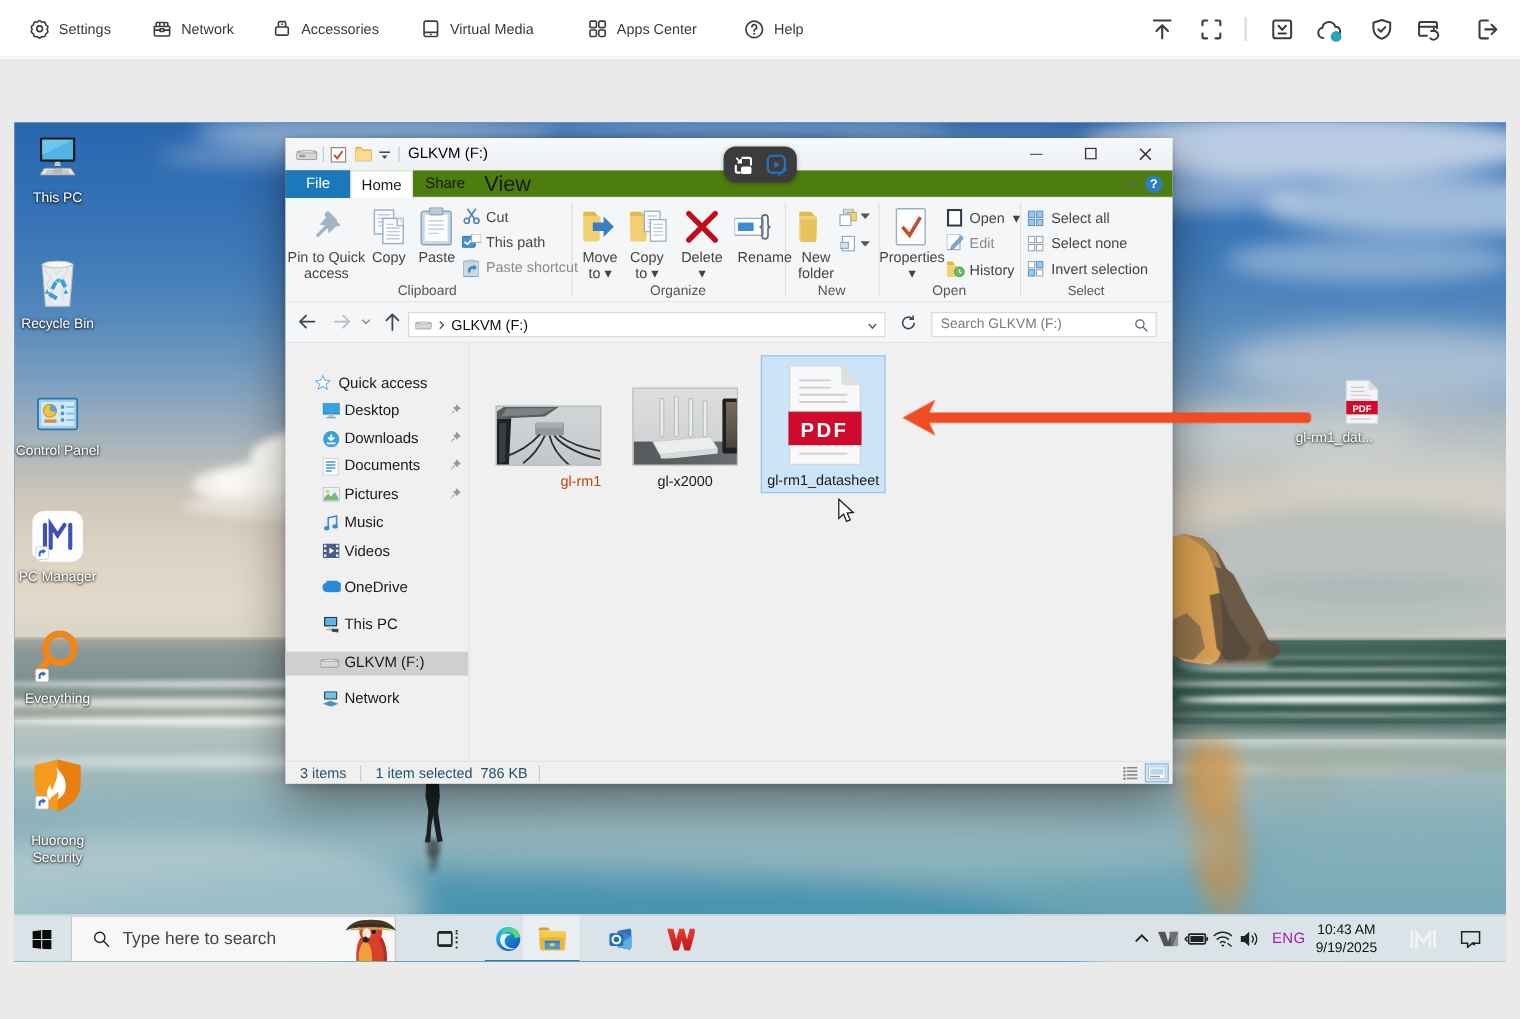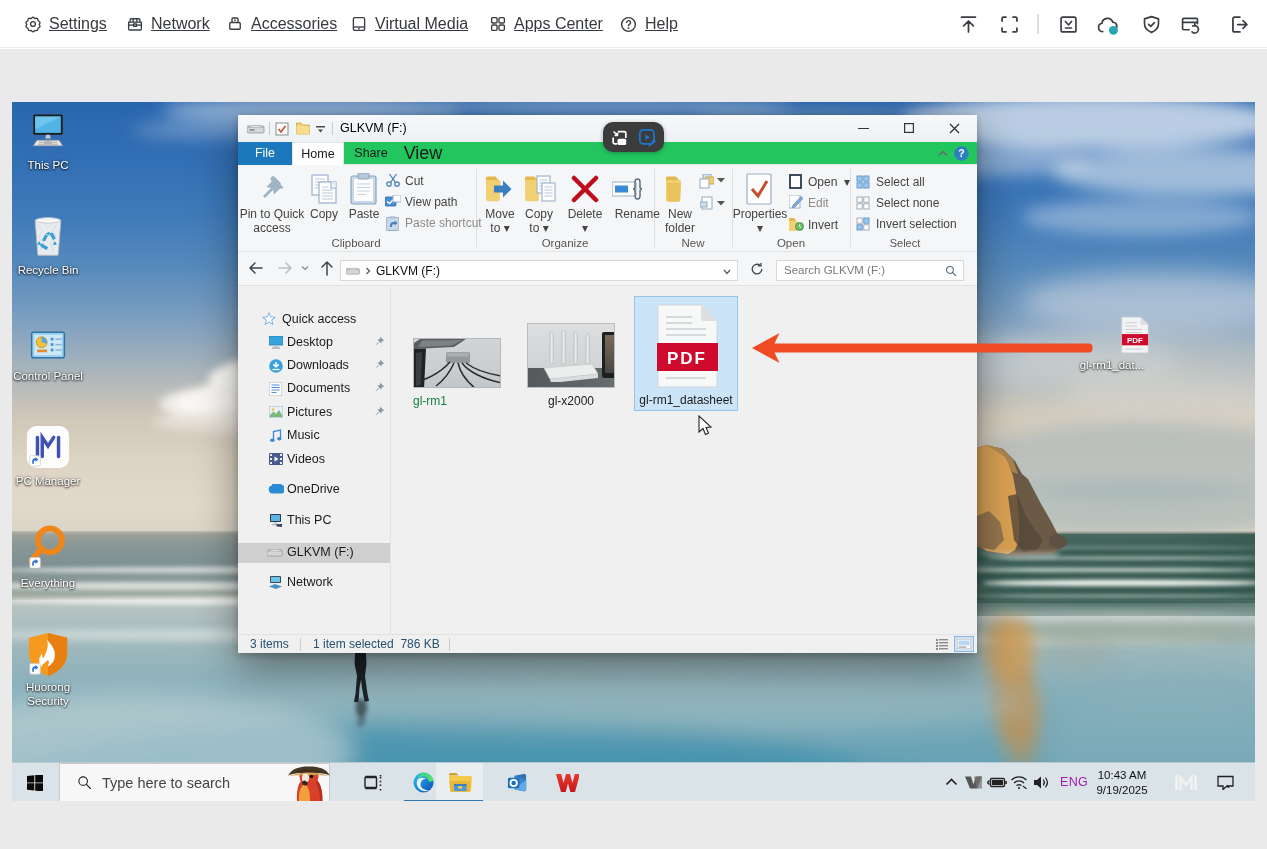--- a/index.html
+++ b/index.html
@@ -1,21 +1,21 @@
 <!DOCTYPE html>
 <html><head>
 <meta charset="utf-8">
 <style>
   * { margin:0; padding:0; box-sizing:border-box; }
   html,body { width:1267px; height:849px; overflow:hidden; font-family:"Liberation Sans", sans-serif; background:#fff; }
   .abs { position:absolute; }
 
   
   #topbar { position:absolute; left:0; top:0; width:1267px; height:48px; background:#fff; border-bottom:1px solid #ededed; z-index:50; }
-  .menuitem { position:absolute; top:0; height:48px; display:flex; align-items:center; gap:7px; color:#363a3e; font-size:16px;text-decoration:underline; }
+  .menuitem { position:absolute; top:0; height:48px; display:flex; align-items:center; gap:7px; color:#363a3e; font-size:12px; }
   .menuitem svg { display:block; }
   .ticon { position:absolute; top:14px; }
 
   
   #stage { position:absolute; left:0; top:49px; width:1267px; height:800px; background:#eaeaea; }
 
   
   #desktop { position:absolute; left:12px; top:53px; width:1243px; height:699px; overflow:hidden; background:#3a76b4; }
 
   
@@ -351,21 +351,21 @@
       <div class="dicon" style="left:-2px;top:528px">
         <svg width="46" height="48" viewBox="0 0 48 50">
             <path d="M24 3 L44 8 V24 C44 36 35 44 24 48 C13 44 4 36 4 24 V8 Z" fill="#f59a1d"></path>
             <path d="M24 3 L44 8 V24 C44 36 35 44 24 48 Z" fill="#e87f11"></path>
             <path d="M23 10 C28 16 32 20 31 28 C30.4 33 27 36.5 23.5 38 C25 35.5 25.3 33 24 31 C22 34 18.5 34.5 17 38.5 C13.5 34 14.5 28 18 24.5 C17.6 27 18.3 28.4 19.5 29.5 C21.5 23 25.5 18.5 23 10 Z" fill="#fff"></path>
             <g transform="translate(5,35)">
               <rect x="0" y="0" width="11" height="11" rx="1.5" fill="#fff" stroke="#c8c8c8" stroke-width=".7"></rect>
               <path d="M2.5 8.5 L2.5 5.8 C2.5 3.8 4 2.6 6 2.8 L6 1.6 L9 4 L6 6.4 L6 5.2 C4.8 5 4.2 5.6 4.2 6.6 L4.2 8.5 Z" fill="#2f6fd6"></path>
             </g>
           </svg>
-        <div class="lbl" style="margin-top:2px">Huorong<br>Security</div>
+        <div class="lbl" style="margin-top:16px">Huorong<br>Security</div>
       </div>
       <div class="dicon" style="left:1085px;top:214px">
         <svg width="30" height="38" viewBox="0 0 32 40">
             <path d="M2 1 h20 l8 8 v30 h-28 Z" fill="#f2f3f4" stroke="#d8d8d8" stroke-width=".8"></path>
             <path d="M22 1 l8 8 h-8 Z" fill="#dcdedf"></path>
             <g stroke="#c9ccce" stroke-width="1">
               <path d="M6 7 h12 M6 10.5 h12 M6 14 h18 M6 17.5 h18"></path>
             </g>
             <rect x="2" y="19" width="28" height="12" fill="#ce0b2c"></rect>
             <text x="16" y="28.5" font-size="8.5" font-weight="bold" fill="#fff" text-anchor="middle" font-family="Liberation Sans">PDF</text>
@@ -403,21 +403,21 @@
             <rect width="11" height="1.4" fill="#333"></rect>
           </svg>
         <svg class="abs" style="left:666px;top:8px" width="10" height="10" viewBox="0 0 10 10" fill="none" stroke="#333" stroke-width="1.2">
             <rect x=".6" y=".6" width="8.8" height="8.8"></rect>
           </svg>
         <svg class="abs" style="left:711px;top:8px" width="11" height="11" viewBox="0 0 11 11" stroke="#333" stroke-width="1.3">
             <path d="M1 1 L10 10 M10 1 L1 10"></path>
           </svg>
       </div>
 
-      <div class="abs" style="left:0;top:27px;width:739px;height:23px;background:#22c55e;border-bottom:1px solid #e4e4e4">
+      <div class="abs" style="left:0;top:27px;width:739px;height:23px;background:#4d7c0f;border-bottom:1px solid #e4e4e4">
         <div class="abs" style="left:0;top:0;width:54px;height:23px;background:#1b78ba;color:#fff;font-size:12.5px;text-align:center;line-height:23px">File</div>
         <div class="abs" style="left:54px;top:0;width:52px;height:23px;background:#fff;border:1px solid #e4e4e4;border-bottom:none;color:#1a1a1a;font-size:12.5px;text-align:center;line-height:23px">Home</div>
         <div class="abs" style="left:106px;top:0;width:54px;height:23px;color:#1a1a1a;font-size:12.5px;text-align:center;line-height:23px">Share</div>
         <div class="abs" style="left:160px;top:0;width:50px;height:23px;color:#1a1a1a;font-size:18px;text-align:center;line-height:23px">View</div>
         <svg class="abs" style="left:700px;top:8px" width="10" height="7" viewBox="0 0 10 7" fill="none" stroke="#666" stroke-width="1.3">
             <path d="M1 5.5 L5 1.5 L9 5.5"></path>
           </svg>
         <svg class="abs" style="left:716px;top:4px" width="15" height="15" viewBox="0 0 15 15">
             <circle cx="7.5" cy="7.5" r="7.2" fill="#2d7dc0"></circle>
             <text x="7.5" y="11" text-anchor="middle" font-size="10.5" font-weight="bold" fill="#fff" font-family="Liberation Sans">?</text>
@@ -474,21 +474,21 @@
               <circle cx="3" cy="11" r="2.2"></circle>
               <circle cx="11" cy="11" r="2.2"></circle>
               <path d="M4.5 9.5 L10.5 1 M9.5 9.5 L3.5 1"></path>
             </svg>
           <div class="abs" style="left:167px;top:9px">Cut</div>
           <svg class="abs" style="left:147px;top:30px" width="16" height="13" viewBox="0 0 16 13">
               <rect x="0" y="2" width="11" height="9" rx="1" fill="#4a90d9" stroke="#2a6aa8" stroke-width=".8"></rect>
               <path d="M2 6.5 l2.5 2 L9 4" stroke="#fff" stroke-width="1.4" fill="none"></path>
               <rect x="8" y="0" width="8" height="7" fill="#fdfdfd" stroke="#9ab0c9" stroke-width=".9"></rect>
             </svg>
-          <div class="abs" style="left:167px;top:30px">View path</div>
+          <div class="abs" style="left:167px;top:30px">This path</div>
           <svg class="abs" style="left:148px;top:51px" width="13" height="15" viewBox="0 0 13 15">
               <rect x="0" y="1.5" width="13" height="13" rx="1.5" fill="#c7d8e8" stroke="#8aa4bd" stroke-width=".9"></rect>
               <rect x="4" y="0" width="5" height="3" fill="#b9c9d9"></rect>
               <path d="M4 9.5 C4 6.5 6.5 5.5 8.5 6 L8.5 4.5 L11.5 7 L8.5 9.5 L8.5 8 C7 7.8 6 8.5 6 10 L6 11 L4 11 Z" fill="#4a7eb8"></path>
             </svg>
           <div class="abs" style="left:167px;top:51px;color:#8a8a8a">Paste shortcut</div>
 
           <svg class="abs" style="left:247px;top:9px" width="30" height="30" viewBox="0 0 30 30">
               <path d="M1 4 a1.5 1.5 0 0 1 1.5-1.5 h8 l2.5 3 v2 h-12 Z" fill="#e3b84d"></path>
               <path d="M1 6 h13 a1.5 1.5 0 0 1 1.5 1.5 l-.8 18 a1.8 1.8 0 0 1 -1.8 1.7 h-10 a1.8 1.8 0 0 1 -1.8-1.7 Z" fill="#f2d071"></path>
@@ -561,21 +561,21 @@
               <rect x="0" y="0" width="11" height="13" fill="#fdfdfd" stroke="#9ab0c9" stroke-width="1"></rect>
               <path d="M4 10 L12 1.5 L14 3.5 L6 12 l-2.8 .8 Z" fill="#7aa8d8" stroke="#5a88b8" stroke-width=".6"></path>
             </svg>
           <div class="abs" style="left:570px;top:31px;color:#8a8a8a">Edit</div>
           <svg class="abs" style="left:551px;top:52px" width="15" height="14" viewBox="0 0 15 14">
               <path d="M0 2 a1 1 0 0 1 1-1 h4 l1.5 2 v1 h-6.5 Z" fill="#e3b84d"></path>
               <path d="M0 4 h7.5 a1 1 0 0 1 1 1 l-.5 8 a1.2 1.2 0 0 1 -1.2 1 h-5.6 a1.2 1.2 0 0 1 -1.2-1 Z" fill="#f2d071"></path>
               <circle cx="10.5" cy="9.5" r="4" fill="#6abf69" stroke="#3a8a3a" stroke-width=".8"></circle>
               <path d="M10.5 7.5 v2 l1.5 1" stroke="#fff" stroke-width="1" fill="none"></path>
             </svg>
-          <div class="abs" style="left:570px;top:53px">Invert</div>
+          <div class="abs" style="left:570px;top:53px">History</div>
 
           <svg class="abs" style="left:618px;top:10px" width="14" height="14" viewBox="0 0 14 14">
               <g fill="#9ec7ef" stroke="#5a94c9" stroke-width=".9">
                 <rect x="1" y="1" width="5.2" height="5.2"></rect>
                 <rect x="7.8" y="1" width="5.2" height="5.2"></rect>
                 <rect x="1" y="7.8" width="5.2" height="5.2"></rect>
                 <rect x="7.8" y="7.8" width="5.2" height="5.2"></rect>
               </g>
             </svg>
           <div class="abs" style="left:638px;top:10px">Select all</div>
@@ -741,21 +741,21 @@
               <rect x="33" y="13.5" width="22" height="4" rx="1" fill="#a9aeb0"></rect>
               <g stroke="#2a2d2f" stroke-width="1.5" fill="none">
                 <path d="M36 23 C28 32 18 38 6 42"></path>
                 <path d="M40 24 C36 33 30 41 22 47"></path>
                 <path d="M48 24 C54 32 68 40 88 44"></path>
                 <path d="M44 24 C46 33 52 42 62 50"></path>
                 <path d="M52 24 C60 30 74 35 88 37"></path>
               </g>
             </svg>
           </div>
-          <div class="abs" style="left:175px;top:108px;width:88px;text-align:left;font-size:12px;color:#15803d">gl-rm1</div>
+          <div class="abs" style="left:175px;top:108px;width:88px;text-align:right;font-size:12px;color:#c2410c">gl-rm1</div>
 
           <div class="abs" style="left:289px;top:37px;width:88px;height:65px;background:#d4d6d7;border:1px solid #b9bdbf;overflow:hidden">
             <div class="abs" style="left:0;top:0;width:88px;height:65px;background:linear-gradient(180deg,#dcdedf 0%,#d2d4d5 60%,#c9cbcc 100%)"></div>
             <div class="abs" style="left:0px;top:44px;width:88px;height:21px;background:linear-gradient(100deg,#55595c 0%,#606568 70%,#6a6f72 100%)"></div>
               <svg class="abs" style="left:14px;top:6px" width="66" height="52">
                 <g fill="#e9ebec" stroke="#b9bdbf" stroke-width=".9">
                   <rect x="8" y="2" width="3.2" height="32" rx="1.5"></rect>
                   <rect x="20" y="0" width="3.2" height="34" rx="1.5"></rect>
                   <rect x="32" y="2" width="3.2" height="32" rx="1.5"></rect>
                   <rect x="44" y="4" width="3.2" height="30" rx="1.5"></rect>

